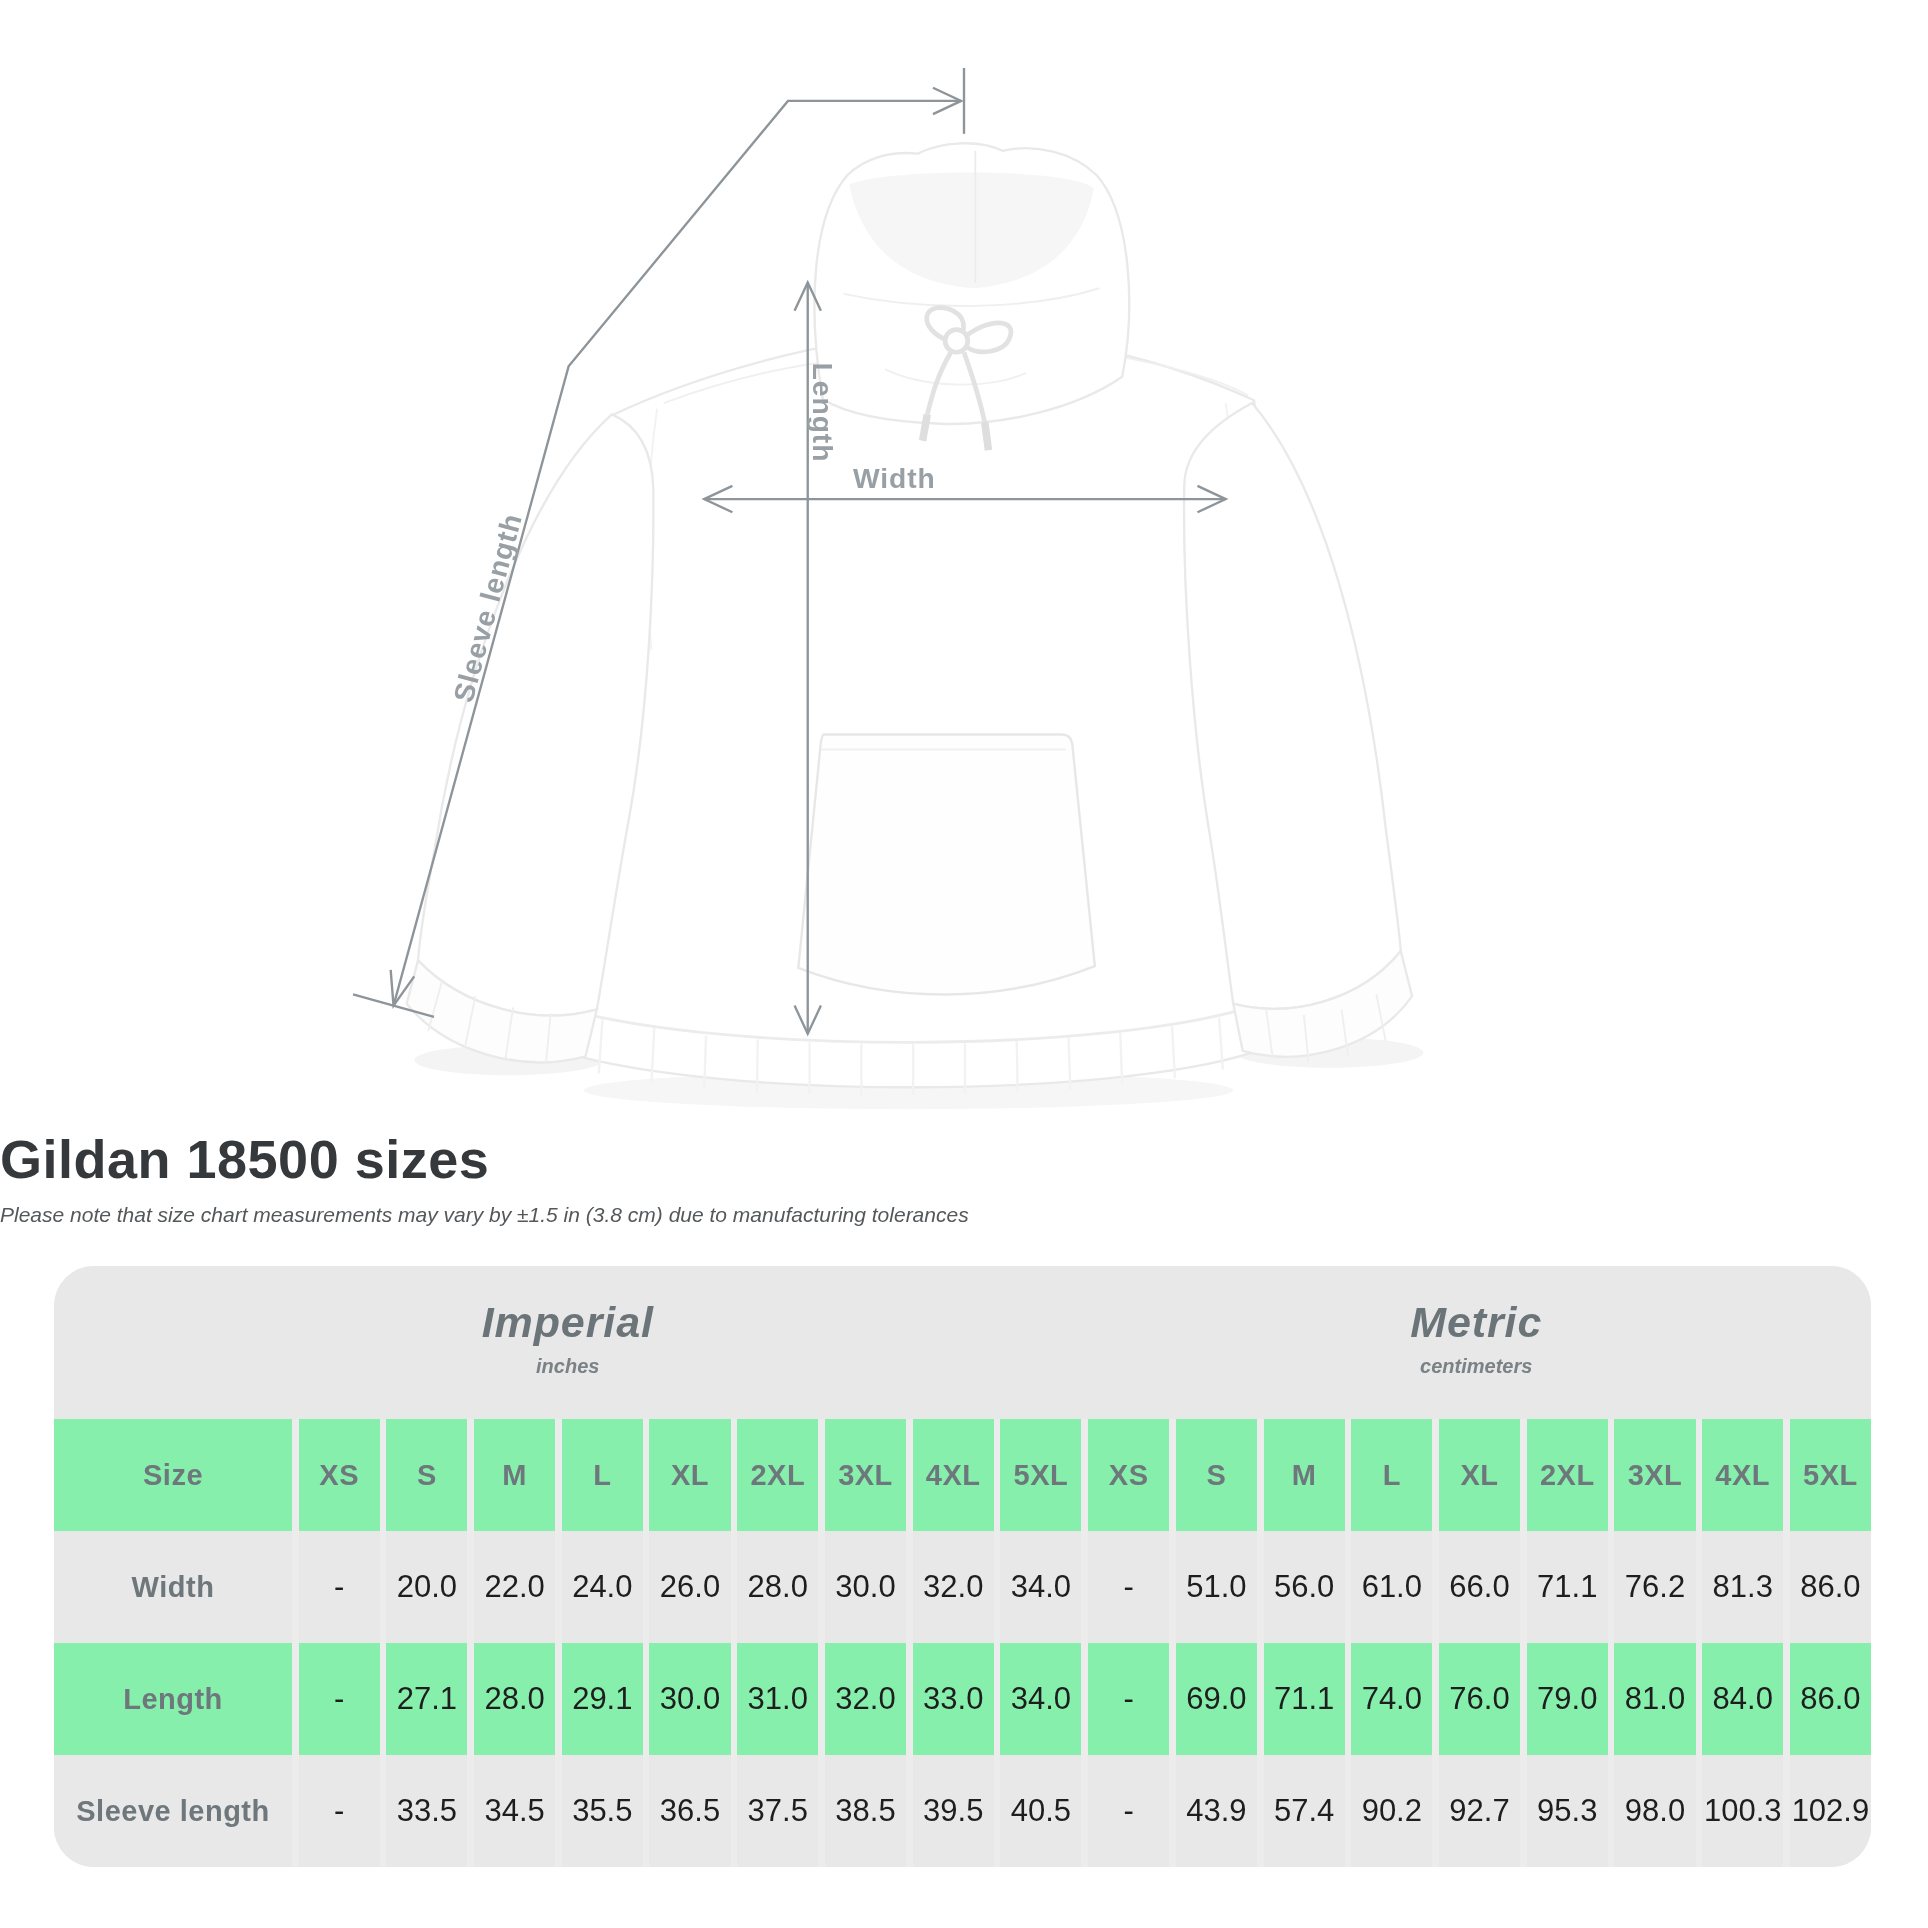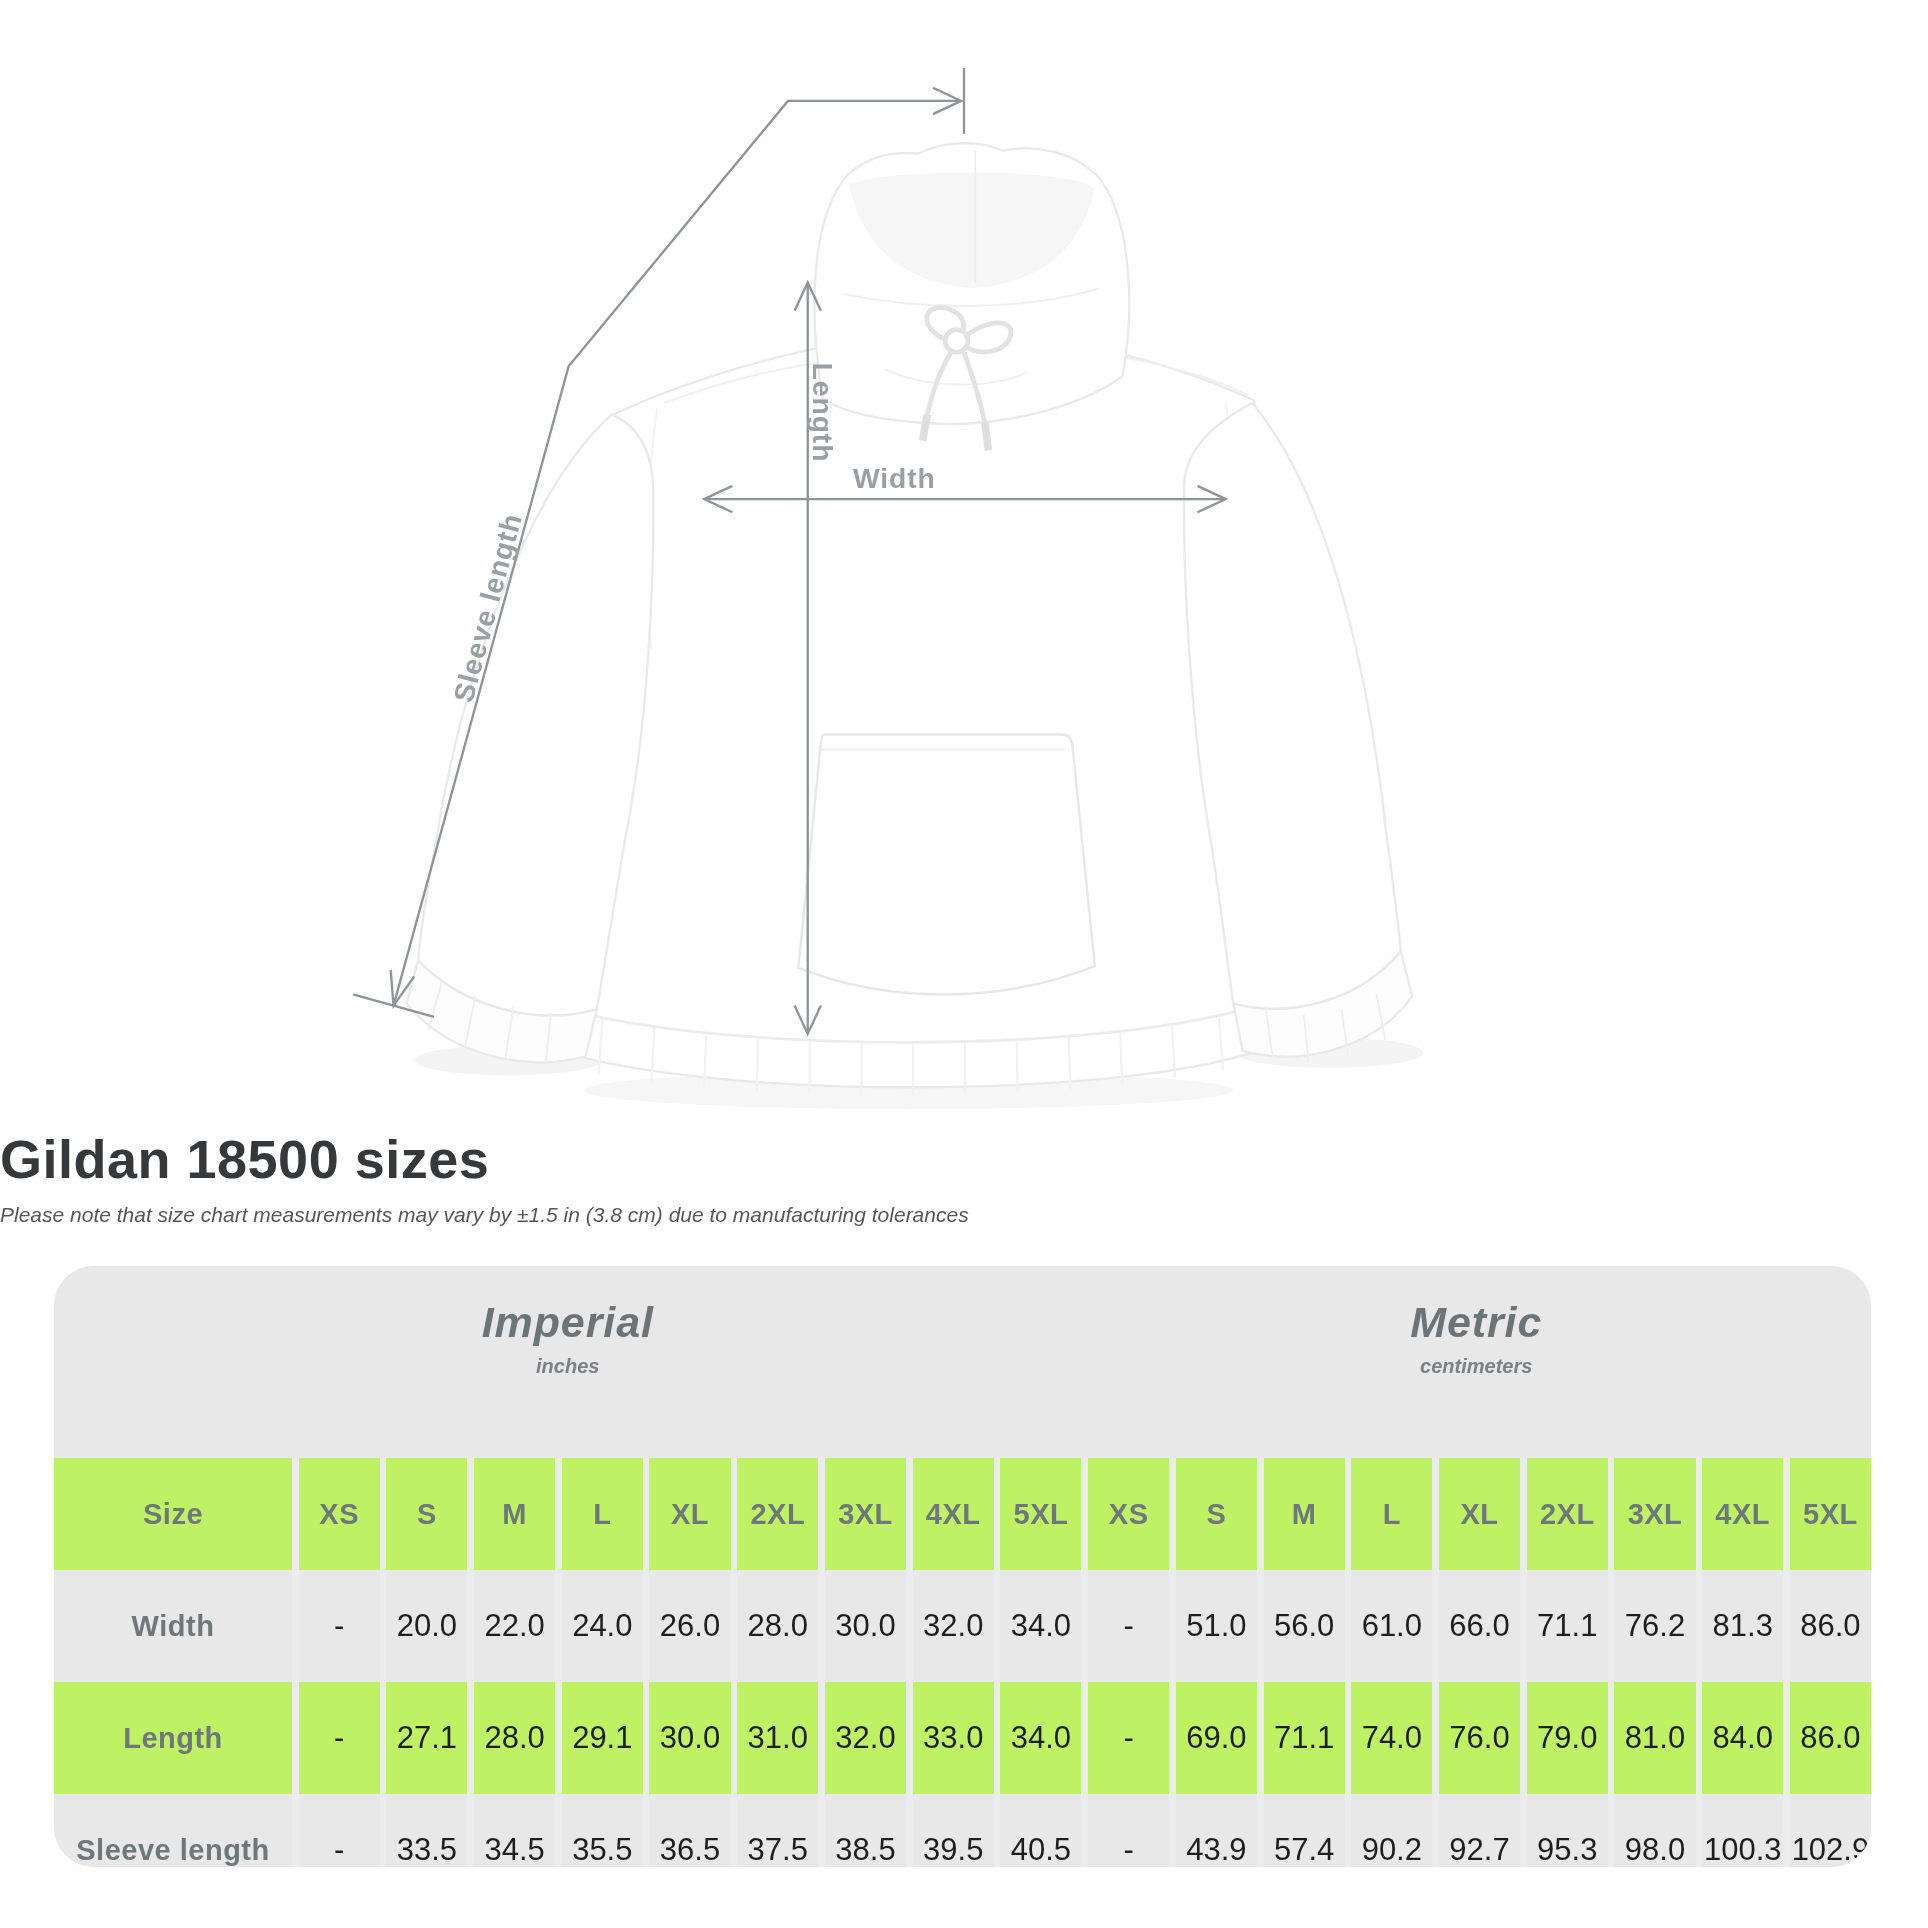--- a/index.html
+++ b/index.html
@@ -15,33 +15,33 @@
   .title-block{position:absolute;left:0;top:1128px;width:1928px;}
   .page-title{margin:0;font-size:54px;font-weight:bold;color:#35393c;letter-spacing:0.5px;}
   .page-subtitle{margin:13px 0 0 0;font-size:21px;font-style:italic;color:#54585b;}
   
   .table-card{
     position:absolute;left:54px;top:1266px;width:1817px;height:601px;
     border-radius:40px;overflow:hidden;background:#ececec;
   }
   .unit-header{
     display:grid;grid-template-columns:238px repeat(18,1fr);
-    height:192px;background:#e8e8e8;
+    height:153px;background:#e8e8e8;
   }
   .unit-group{display:flex;flex-direction:column;align-items:center;justify-content:flex-start;padding-top:32px;}
   .unit-group.left{grid-column:1 / span 10;}
   .unit-group.right{grid-column:11 / span 9;}
   .unit-name{font-size:43px;font-weight:bold;font-style:italic;color:#6b7478;letter-spacing:0.9px;}
   .unit-sub{font-size:20px;font-style:italic;color:#7b8286;margin-top:7.5px;font-weight:bold;}
   .grid{
     display:grid;grid-template-columns:238px repeat(18,1fr);
     column-gap:6.6px;row-gap:0;background:#ececec;
   }
   .cell{height:112px;display:flex;align-items:center;justify-content:center;}
-  .w{background:#bef264;}
+  .w{background:#86efac;}
   .g{background:#e8e8e8;}
   .hd{font-size:29px;font-weight:bold;color:#6e777b;letter-spacing:0.5px;}
   .val{font-size:31px;color:#1e1e1f;}
 </style>
 </head>
 <body>
 
 <div class="canvas">
 
   <div class="diagram">

